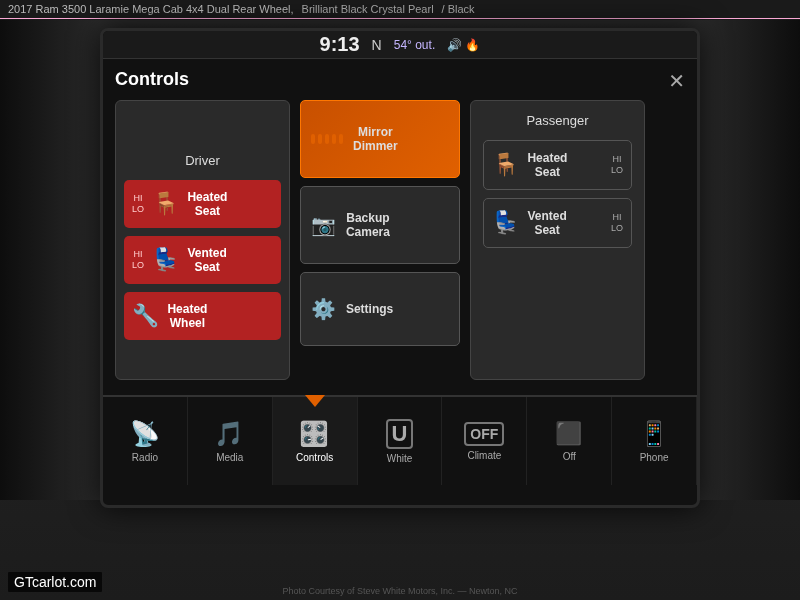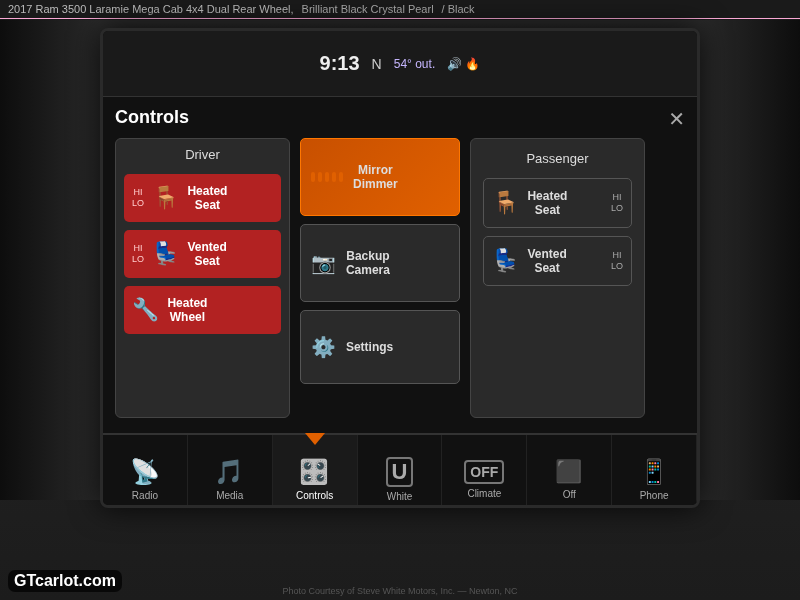--- a/index.html
+++ b/index.html
@@ -50,21 +50,21 @@
       box-shadow: 0 0 30px rgba(0,0,0,0.8);
     }
 
     
     .status-bar {
       background: #1a1a1a;
       color: #ddd;
       display: flex;
       align-items: center;
       justify-content: center;
-      padding: 21px 16px;
+      padding: 2px 16px;
       font-size: 16px;
       gap: 12px;
       border-bottom: 1px solid #333;
     }
     .status-bar .time { font-size: 20px; font-weight: bold; color: #eee; }
     .status-bar .compass { color: #ccc; font-size: 14px; }
     .status-bar .temp { color: #c4b5fd; font-size: 12px; }
     .status-bar .icons { color: #ccc; font-size: 12px; }
     .controls-title {
       color: #fff;
@@ -99,20 +99,21 @@
       width: 175px;
       display: flex;
       flex-direction: column;
       gap: 8px;
     }
     .driver-title {
       color: #ddd;
       font-size: 13px;
       text-align: center;
       margin-bottom: 4px;
+      margin-top: 44px;
     }
 
     .control-btn {
       background: #b22222;
       border: none;
       border-radius: 5px;
       padding: 10px 8px;
       display: flex;
       align-items: center;
       gap: 8px;
@@ -272,24 +273,24 @@
       height: 480px;
       background: linear-gradient(270deg, #0d0d0d, #2a2a2a);
     }
 
     .watermark {
       position: absolute;
       bottom: 8px;
       left: 8px;
       background: rgba(0,0,0,0.7);
       color: #fff;
-      font-size: 16px;
+      font-size: 14px;
       padding: 2px 6px;
-      border-radius: 7px;
-      font-weight: bold;
+      border-radius: 1px;
+      font-weight: normal;
     }
 
     
     .mirror-stripes {
       display: flex;
       gap: 3px;
       height: 16px;
       align-items: center;
     }
     .stripe {

